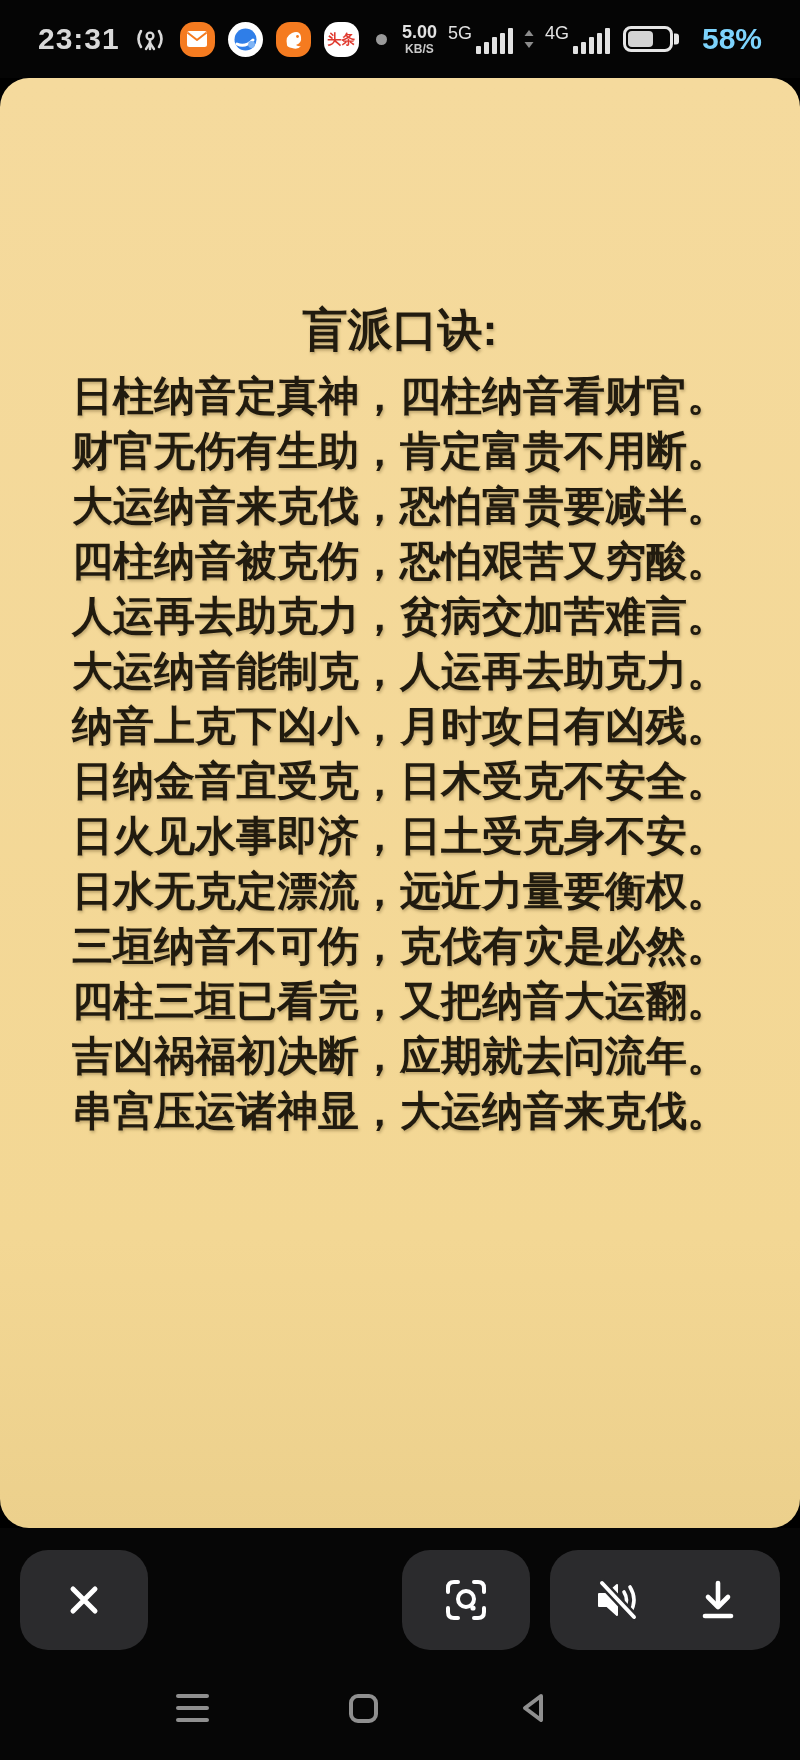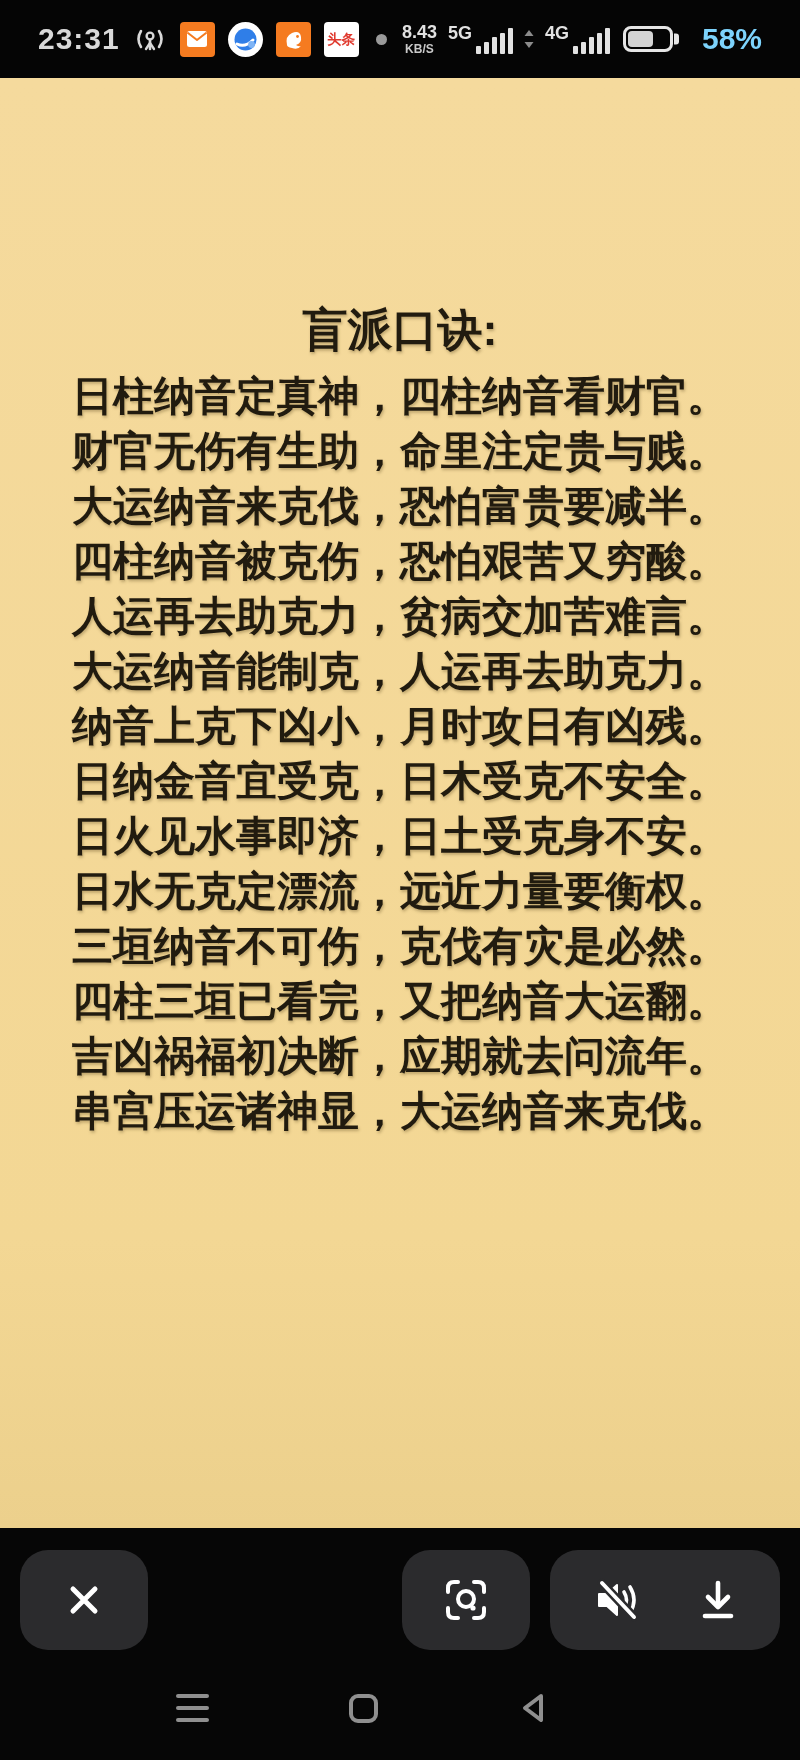--- a/index.html
+++ b/index.html
@@ -8,44 +8,45 @@
     font-family:"Liberation Sans", sans-serif;overflow:hidden;
   }
   
   .status-bar{
     position:absolute;top:0;left:0;width:800px;height:78px;background:#050505;
     display:flex;align-items:center;justify-content:space-between;
     padding:0 38px;box-sizing:border-box;color:#dcdcdc;
   }
   .sb-left{display:flex;align-items:center;gap:13px;}
   .sb-time{font-size:30px;font-weight:bold;color:#d9d9d9;letter-spacing:1px;}
-  .app-icon{width:35px;height:35px;border-radius:4px;display:flex;align-items:center;justify-content:center;box-sizing:border-box;}
+  .app-icon{width:35px;height:35px;border-radius:14px;display:flex;align-items:center;justify-content:center;box-sizing:border-box;}
   .icon-mail{background:#f57b20;}
   .icon-quark{background:#ffffff;border-radius:50%;}
   .icon-uc{background:#f57b20;}
   .icon-toutiao{background:#ffffff;}
   .toutiao-text{color:#e0392e;font-size:14px;font-weight:bold;line-height:1;letter-spacing:0px;}
   .notif-dot{width:11px;height:11px;border-radius:50%;background:#9a9a9a;margin-left:4px;}
   .sb-right{display:flex;align-items:center;gap:9px;}
   .net-speed{display:flex;flex-direction:column;align-items:center;line-height:1;margin-right:2px;}
   .net-speed .val{font-size:18px;font-weight:bold;color:#e2e2e2;}
   .net-speed .unit{font-size:12px;font-weight:bold;color:#c9c9c9;margin-top:2px;}
   .sim{display:flex;align-items:flex-end;gap:4px;}
-  .sim-label{font-size:18px;font-weight:bold;color:#e2e2e2;line-height:1;margin-bottom:12px;}
+  .sim-label{font-size:18px;font-weight:normal;color:#e2e2e2;line-height:1;margin-bottom:12px;}
   .bars{display:flex;align-items:flex-end;gap:3px;height:26px;}
   .bars span{display:block;width:5px;background:#e2e2e2;border-radius:1px;}
   .b1{height:8px;} .b2{height:12px;} .b3{height:17px;} .b4{height:21px;} .b5{height:26px;}
   .battery{width:50px;height:26px;border:3px solid #e6e6e6;border-radius:8px;position:relative;margin-left:4px;box-sizing:border-box;}
   .battery-fill{position:absolute;left:2px;top:2px;bottom:2px;width:58%;background:#d4d4d4;border-radius:4px;}
   .battery-nub{position:absolute;right:-9px;top:50%;transform:translateY(-50%);width:5px;height:11px;background:#e6e6e6;border-radius:0 3px 3px 0;}
   .sb-pct{font-size:30px;font-weight:bold;color:#7dd3fc;margin-left:20px;text-align:right;}
   
   .content{
     position:absolute;top:78px;left:0;width:800px;height:1450px;
     background:linear-gradient(180deg,#f5da9d 0%,#f3d794 80%,#ecd08c 100%);
+    border-radius:29px;
   }
   .poem-title{
     margin-top:222px;text-align:center;font-size:45px;font-weight:bold;
     color:#211b0f;text-shadow:1px 2px 3px rgba(90,70,30,0.35);
   }
   .poem-lines{margin-top:9px;}
   .poem-line{
     text-align:center;font-size:41px;font-weight:bold;color:#211b0f;
     line-height:55px;white-space:nowrap;text-shadow:1px 2px 3px rgba(90,70,30,0.35);
   }
@@ -103,21 +104,21 @@
       </svg>
     </span>
     <span class="app-icon icon-toutiao">
       <span class="toutiao-text">头条</span>
     </span>
     <span class="notif-dot"></span>
   </div>
 
   <div class="sb-right">
     <span class="net-speed">
-      <span class="val">8.43</span>
+      <span class="val">5.00</span>
       <span class="unit">KB/S</span>
     </span>
     <span class="sim">
       <span class="sim-label">5G</span>
       <span class="bars">
         <span class="b1"></span>
           <span class="b2"></span>
           <span class="b3"></span>
           <span class="b4"></span>
           <span class="b5"></span>
@@ -144,21 +145,21 @@
       <span class="battery-nub"></span>
     </span>
     <span class="sb-pct">58%</span>
   </div>
 </div>
 
 <div class="content">
   <div class="poem-title">盲派口诀:</div>
   <div class="poem-lines">
     <div class="poem-line">日柱纳音定真神，四柱纳音看财官。</div>
-    <div class="poem-line">财官无伤有生助，命里注定贵与贱。</div>
+    <div class="poem-line">财官无伤有生助，肯定富贵不用断。</div>
     <div class="poem-line">大运纳音来克伐，恐怕富贵要减半。</div>
     <div class="poem-line">四柱纳音被克伤，恐怕艰苦又穷酸。</div>
     <div class="poem-line">人运再去助克力，贫病交加苦难言。</div>
     <div class="poem-line">大运纳音能制克，人运再去助克力。</div>
     <div class="poem-line">纳音上克下凶小，月时攻日有凶残。</div>
     <div class="poem-line">日纳金音宜受克，日木受克不安全。</div>
     <div class="poem-line">日火见水事即济，日土受克身不安。</div>
     <div class="poem-line">日水无克定漂流，远近力量要衡权。</div>
     <div class="poem-line">三垣纳音不可伤，克伐有灾是必然。</div>
     <div class="poem-line">四柱三垣已看完，又把纳音大运翻。</div>

